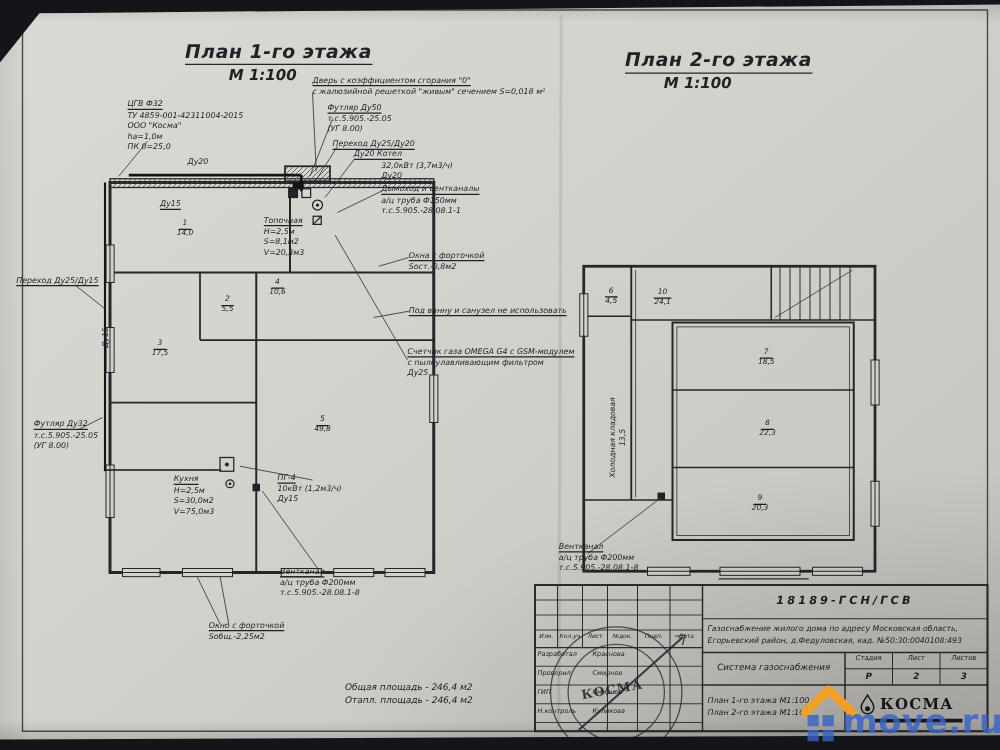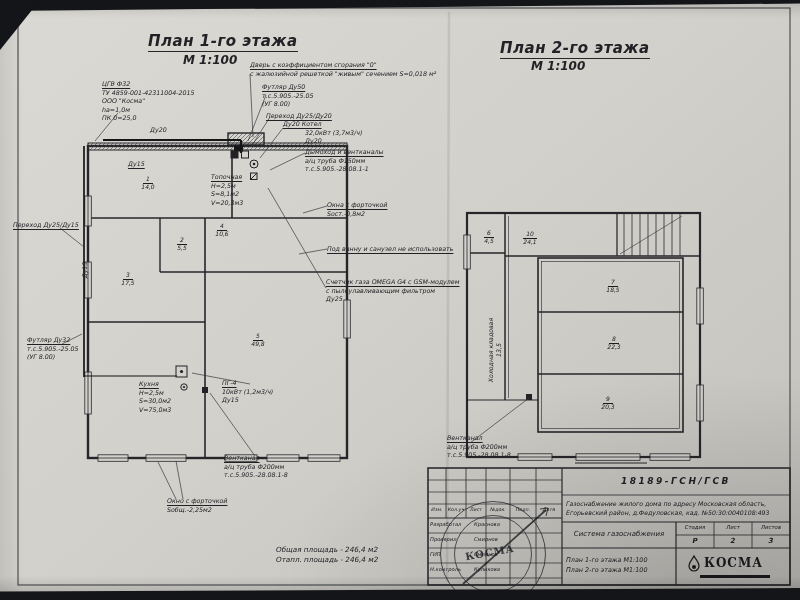--- a/index.html
+++ b/index.html
@@ -366,14 +366,24 @@
 
   <div class="stamp" style="left:440px;top:501px;width:104px;height:104px;"></div>
   <div class="stamp-in" style="left:454px;top:515px;width:76px;height:76px;"></div>
   <div class="stamp-txt" style="left:465px;top:548px;">КОСМА</div>
 
   <div class="shade"></div>
   <div class="band" style="left:0;top:0;width:800px;height:11px;clip-path:polygon(0 0,100% 0,100% 32%,0 100%);"></div>
   <div class="band" style="left:0;top:586px;width:800px;height:14px;clip-path:polygon(0 40%,100% 15%,100% 100%,0 100%);"></div>
   <div class="band" style="left:0;top:0;width:40px;height:50px;clip-path:polygon(0 0,100% 0,0 100%);"></div>
 
+  <div class="abs" style="left:618px;top:540px;width:182px;height:60px;z-index:10;">
+    <svg class="abs" width="46" height="28" style="left:22px;top:6px;">
+      <path d="M4,24 L23,6 L42,24" fill="none" stroke="#f0a028" stroke-width="7" stroke-linecap="round" stroke-linejoin="round"></path>
+    </svg>
+    <span class="wm-sq" style="left:28px;top:32px;width:9px;height:9px;"></span>
+    <span class="wm-sq" style="left:40px;top:32px;width:9px;height:9px;"></span>
+    <span class="wm-sq" style="left:28px;top:44px;width:9px;height:9px;"></span>
+    <span class="wm-sq" style="left:40px;top:44px;width:9px;height:9px;"></span>
+    <span class="wm-text" style="left:56px;top:24px;">move.ru</span>
+  </div>
 
 </div>
 
 </body></html>

